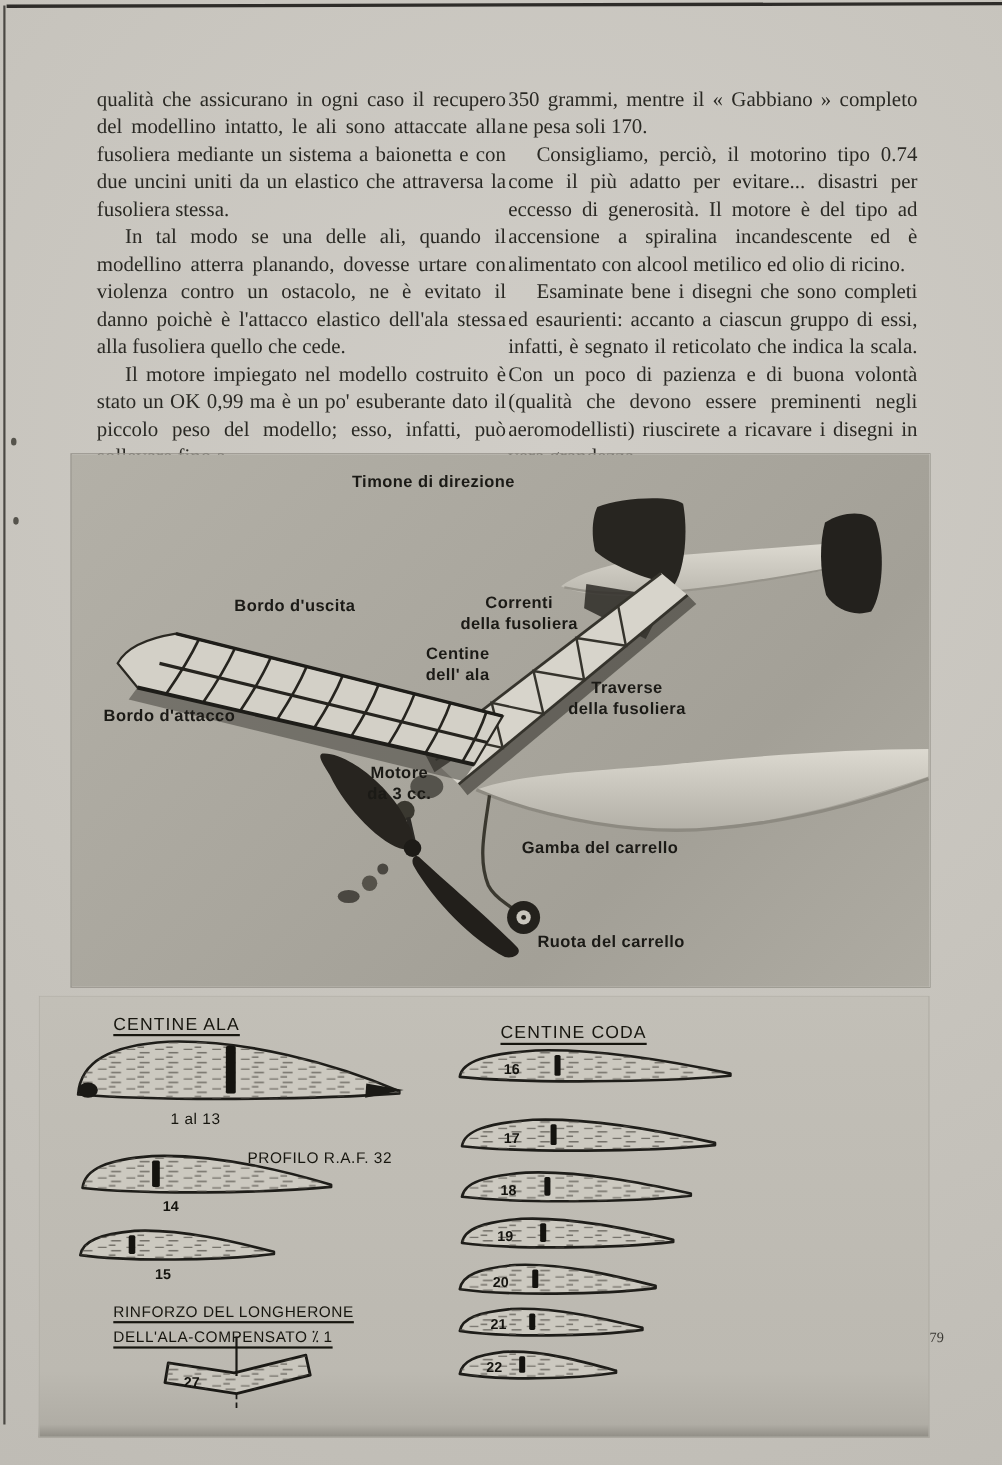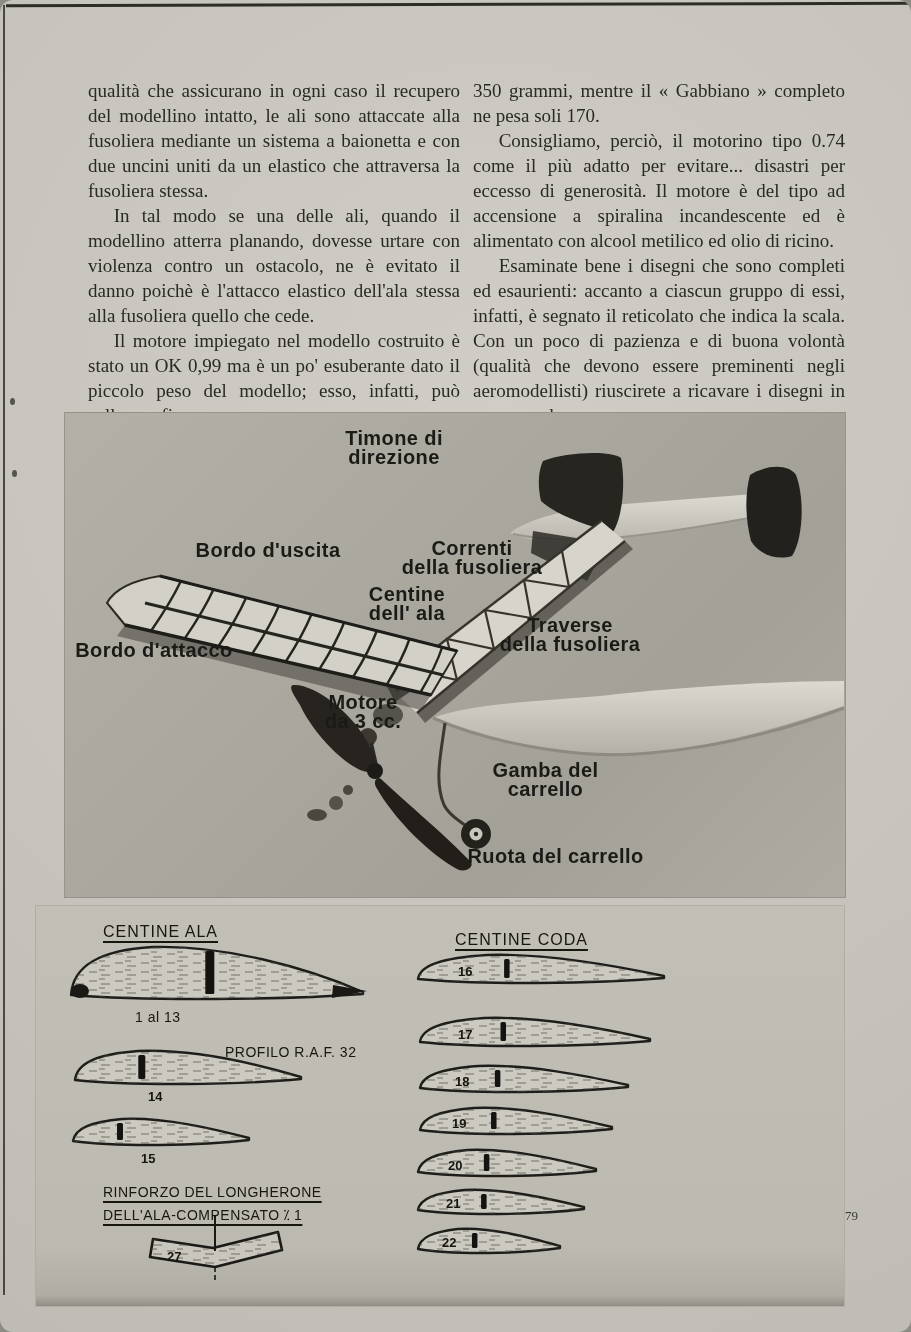--- a/index.html
+++ b/index.html
@@ -1,36 +1,36 @@
 <!DOCTYPE html>
 <html><head>
 <meta charset="utf-8">
 <style>
   html,body{margin:0;padding:0;background:#8d8b85;}
   .page{
     position:relative;width:911px;height:1332px;margin:0 auto;overflow:hidden;
     background:radial-gradient(circle at 55% 30%, #d0cdc7 0%, #c7c4bd 55%, #bfbcb5 100%);
-    font-family:"Liberation Serif", serif;color:#2a2924;border-radius:13px;
+    font-family:"Liberation Serif", serif;color:#2a2924;
   }
   .edge-top{position:absolute;left:6px;top:3px;width:905px;height:3px;background:#2e2c29;transform:rotate(-0.15deg);}
   .edge-left{position:absolute;left:3px;top:5px;width:2px;height:1290px;background:#4a4843;}
   .speck{position:absolute;width:5px;height:7px;background:#55534c;border-radius:50%;}
   .col{position:absolute;top:78px;width:372px;font-size:19px;line-height:25px;text-align:justify;}
   .col p{margin:0;}
   .col p.indent{text-indent:1.35em;}
   #col-left{left:88px;}
-  #col-right{left:473px;}
+  #col-right{left:462px;}
   .photo{
     position:absolute;left:65px;top:413px;width:780px;height:484px;
     background:linear-gradient(135deg,#b3b0a7 0%,#a9a69d 45%,#a3a097 70%,#aeaba2 100%);
     box-shadow:0 0 0 1px #96938b;
   }
   .plabel{
     position:absolute;font-family:"Liberation Sans", sans-serif;font-weight:bold;
-    font-size:20px;line-height:19px;color:#1b1a16;text-align:center;
+    font-size:15px;line-height:19px;color:#1b1a16;text-align:center;
     white-space:pre-line;letter-spacing:.4px;width:170px;
   }
   .figure{
     position:absolute;left:35px;top:905px;width:810px;height:402px;
     background:linear-gradient(180deg,#c2bfb7 0%,#bcb9b1 85%,#b0ada5 97%,#8e8b83 100%);
     box-shadow:inset 0 0 0 1px #b0ada5;
   }
   .figure svg{position:absolute;left:0;top:0;}
   .dlabel{
     position:absolute;font-family:"Liberation Sans", sans-serif;font-weight:normal;
@@ -321,21 +321,21 @@
           C 385 332.4, 397.2 327, 422.76 324
           C 456.84000000000003 322, 496.6 333.12, 525 341
           L 525 343
           C 485.24 349, 418.5 350, 383 344 Z" class="ribgrain"></path>
           <rect x="436.96" y="328" width="5.5" height="15" rx="1.5" class="ribslot"></rect>
         </g>
       <text class="ribnum" x="407" y="342">22</text>
     </svg>
 
     <div class="dlabel u" style="left:68px;top:18px;">CENTINE ALA</div>
-    <div class="dlabel small" style="left:100px;top:104px;">1 al 13</div>
+    <div class="dlabel small" style="left:120px;top:104px;">1 al 13</div>
     <div class="dlabel small" style="left:190px;top:120px;margin-top:19px;">PROFILO R.A.F. 32</div>
     <div class="dlabel u small" style="left:68px;top:279px;">RINFORZO DEL LONGHERONE</div>
     <div class="dlabel u small" style="left:68px;top:300px;">DELL'ALA-COMPENSATO ⁒ 1</div>
     <div class="dlabel u" style="left:420px;top:26px;">CENTINE CODA</div>
   </div>
 
   <div class="pagenum">79</div>
 </div>
 
 </body></html>

